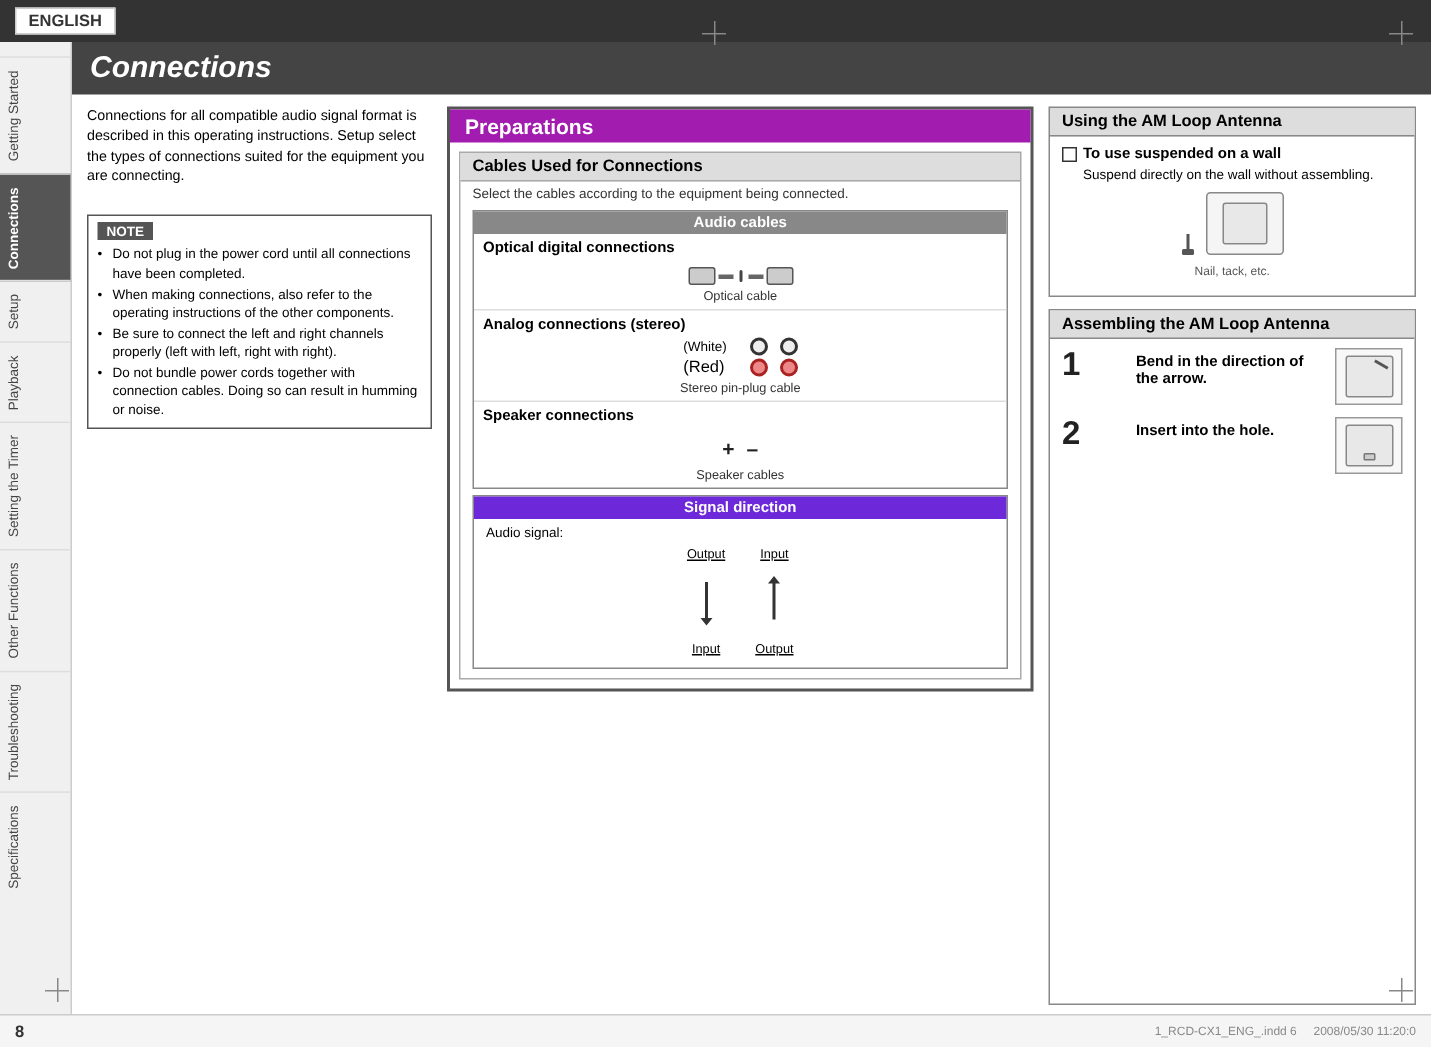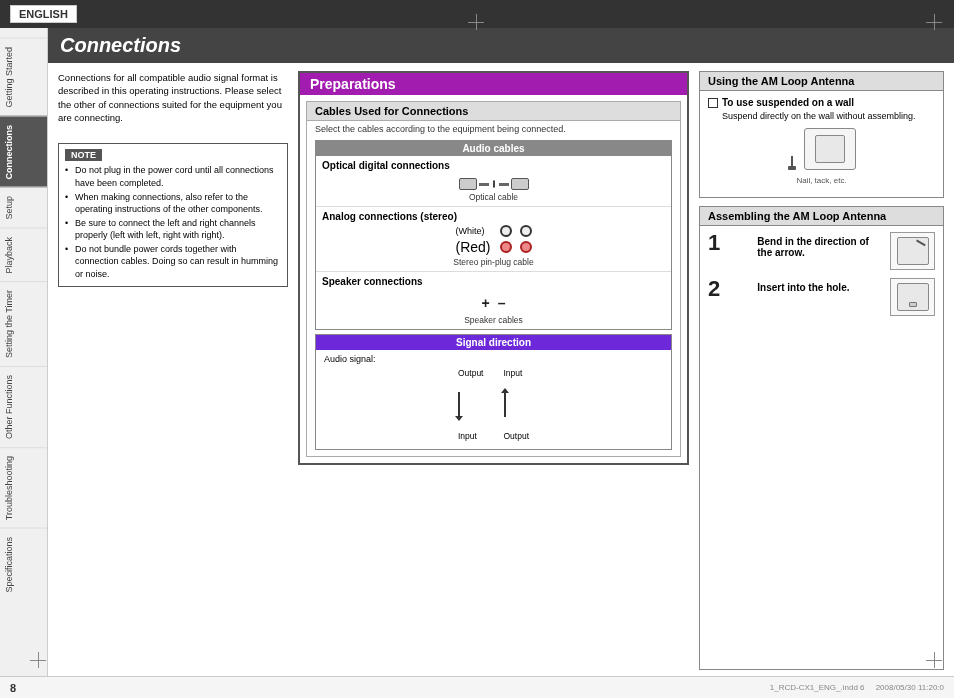--- a/index.html
+++ b/index.html
@@ -231,22 +231,23 @@
     }
     .signal-diagram {
       display: flex;
       gap: 20px;
       padding: 4px 10px;
       justify-content: center;
     }
     .signal-col {
       display: flex;
       flex-direction: column;
-      align-items: flex-start;
+      align-items: center;
       gap: 14px;
+      text-decoration: underline;
     }
     .signal-col-label {
       font-size: 8.5px;
     }
     .arrow-down {
       width: 2px;
       height: 25px;
       background: #333;
       position: relative;
     }
@@ -499,21 +500,21 @@
   <div class="content-area">
 
     <div class="page-title-bar">
       <span class="page-title">Connections</span>
     </div>
 
     <div class="content-body">
 
       <div class="left-col">
         <p class="intro-text">
-          <span>Connections for all compatible audio signal format is described in this operating instructions. Please select the other of connections suited for the equipment you are connecting.</span><br><br>
+          <span>Connections for all compatible audio signal format is described in this operating instructions. Setup select the types of connections suited for the equipment you are connecting.</span><br><br>
         </p>
 
         <div class="note-box">
           <span class="note-title">NOTE</span>
           <ul class="note-list">
             <li><span>Do not plug in the power cord until all connections have been completed.</span></li>
             <li><span>When making connections, also refer to the operating instructions of the other components.</span></li>
             <li><span>Be sure to connect the left and right channels properly (left with left, right with right).</span></li>
             <li><span>Do not bundle power cords together with connection cables. Doing so can result in humming or noise.</span></li>
           </ul>
@@ -564,21 +565,21 @@
                     <span style="font-size:9px;width:40px;">(White)</span>
                     <div style="width:12px;height:12px;border-radius:50%;border:2px solid #333;background:#eee;display:flex;align-items:center;justify-content:center;"></div>
                     <div style="display:flex;flex-direction:column;gap:2px;flex:1;">
                       <div style="height:2px;background:#888;border-radius:1px;"></div>
                       <div style="height:2px;background:#888;border-radius:1px;"></div>
                     </div>
                     <div style="width:12px;height:12px;border-radius:50%;border:2px solid #333;background:#eee;"></div>
                   </div>
 
                   <div style="display:flex;align-items:center;gap:4px;margin-bottom:2px;">
-                    <span style="font-size:14px;width:40px;">(Red)</span>
+                    <span style="font-size:11px;width:40px;">(Red)</span>
                     <div style="width:12px;height:12px;border-radius:50%;border:2px solid #aa2222;background:#e88;display:flex;align-items:center;justify-content:center;"></div>
                     <div style="display:flex;flex-direction:column;gap:2px;flex:1;">
                       <div style="height:2px;background:#888;border-radius:1px;"></div>
                       <div style="height:2px;background:#888;border-radius:1px;"></div>
                     </div>
                     <div style="width:12px;height:12px;border-radius:50%;border:2px solid #aa2222;background:#e88;"></div>
                   </div>
                   <div class="cable-label">Stereo pin-plug cable</div>
                 </div>
               </div>

